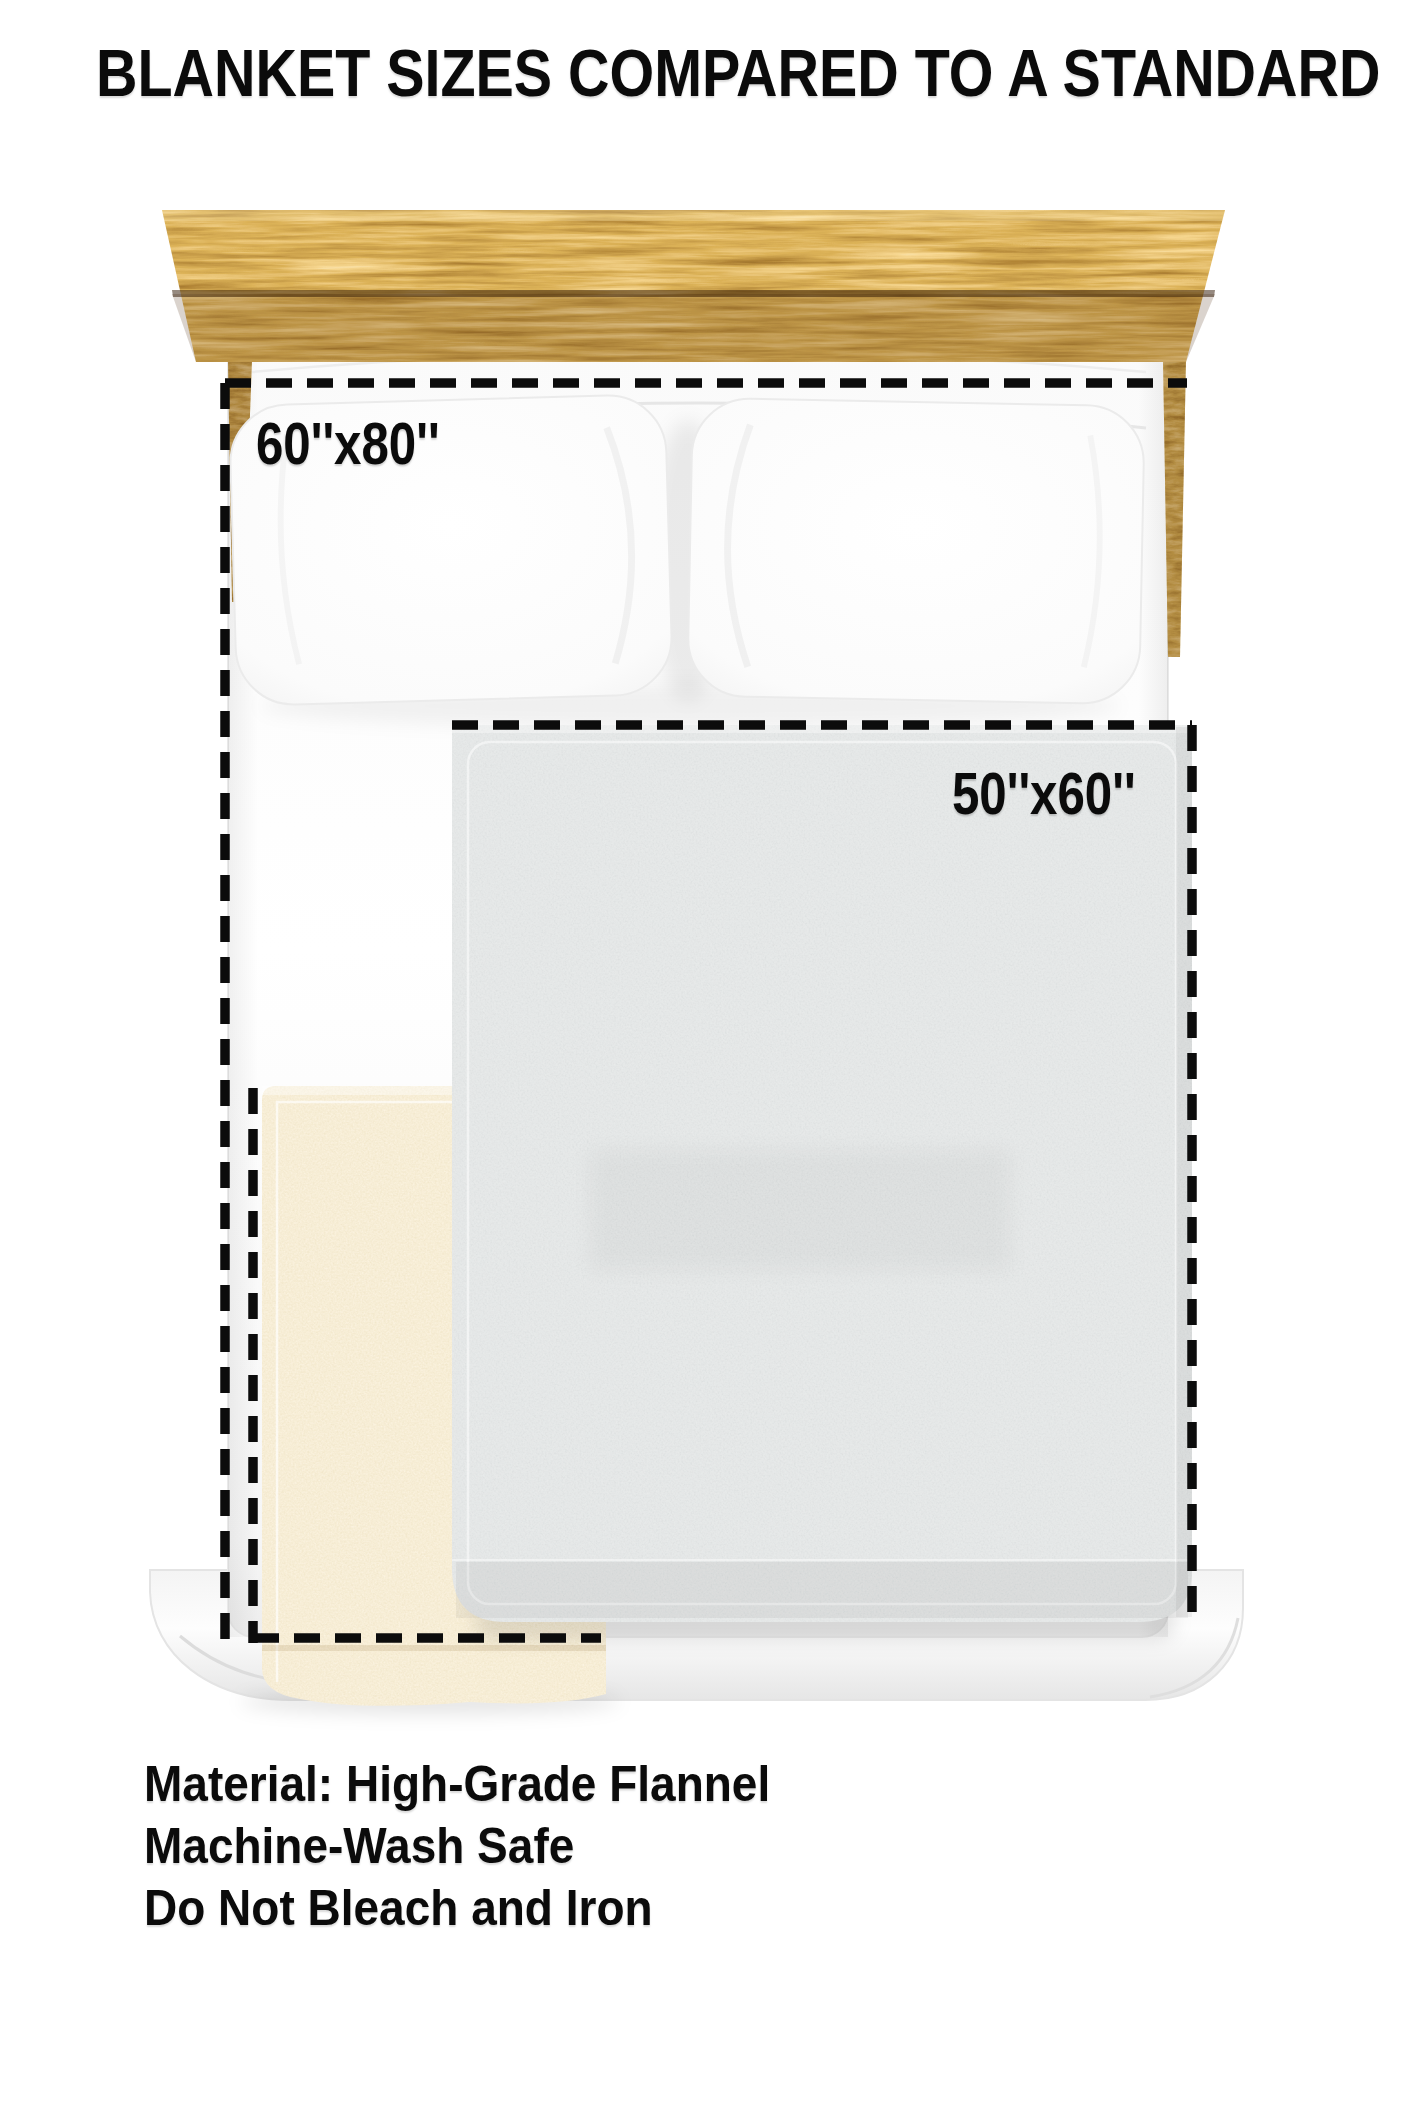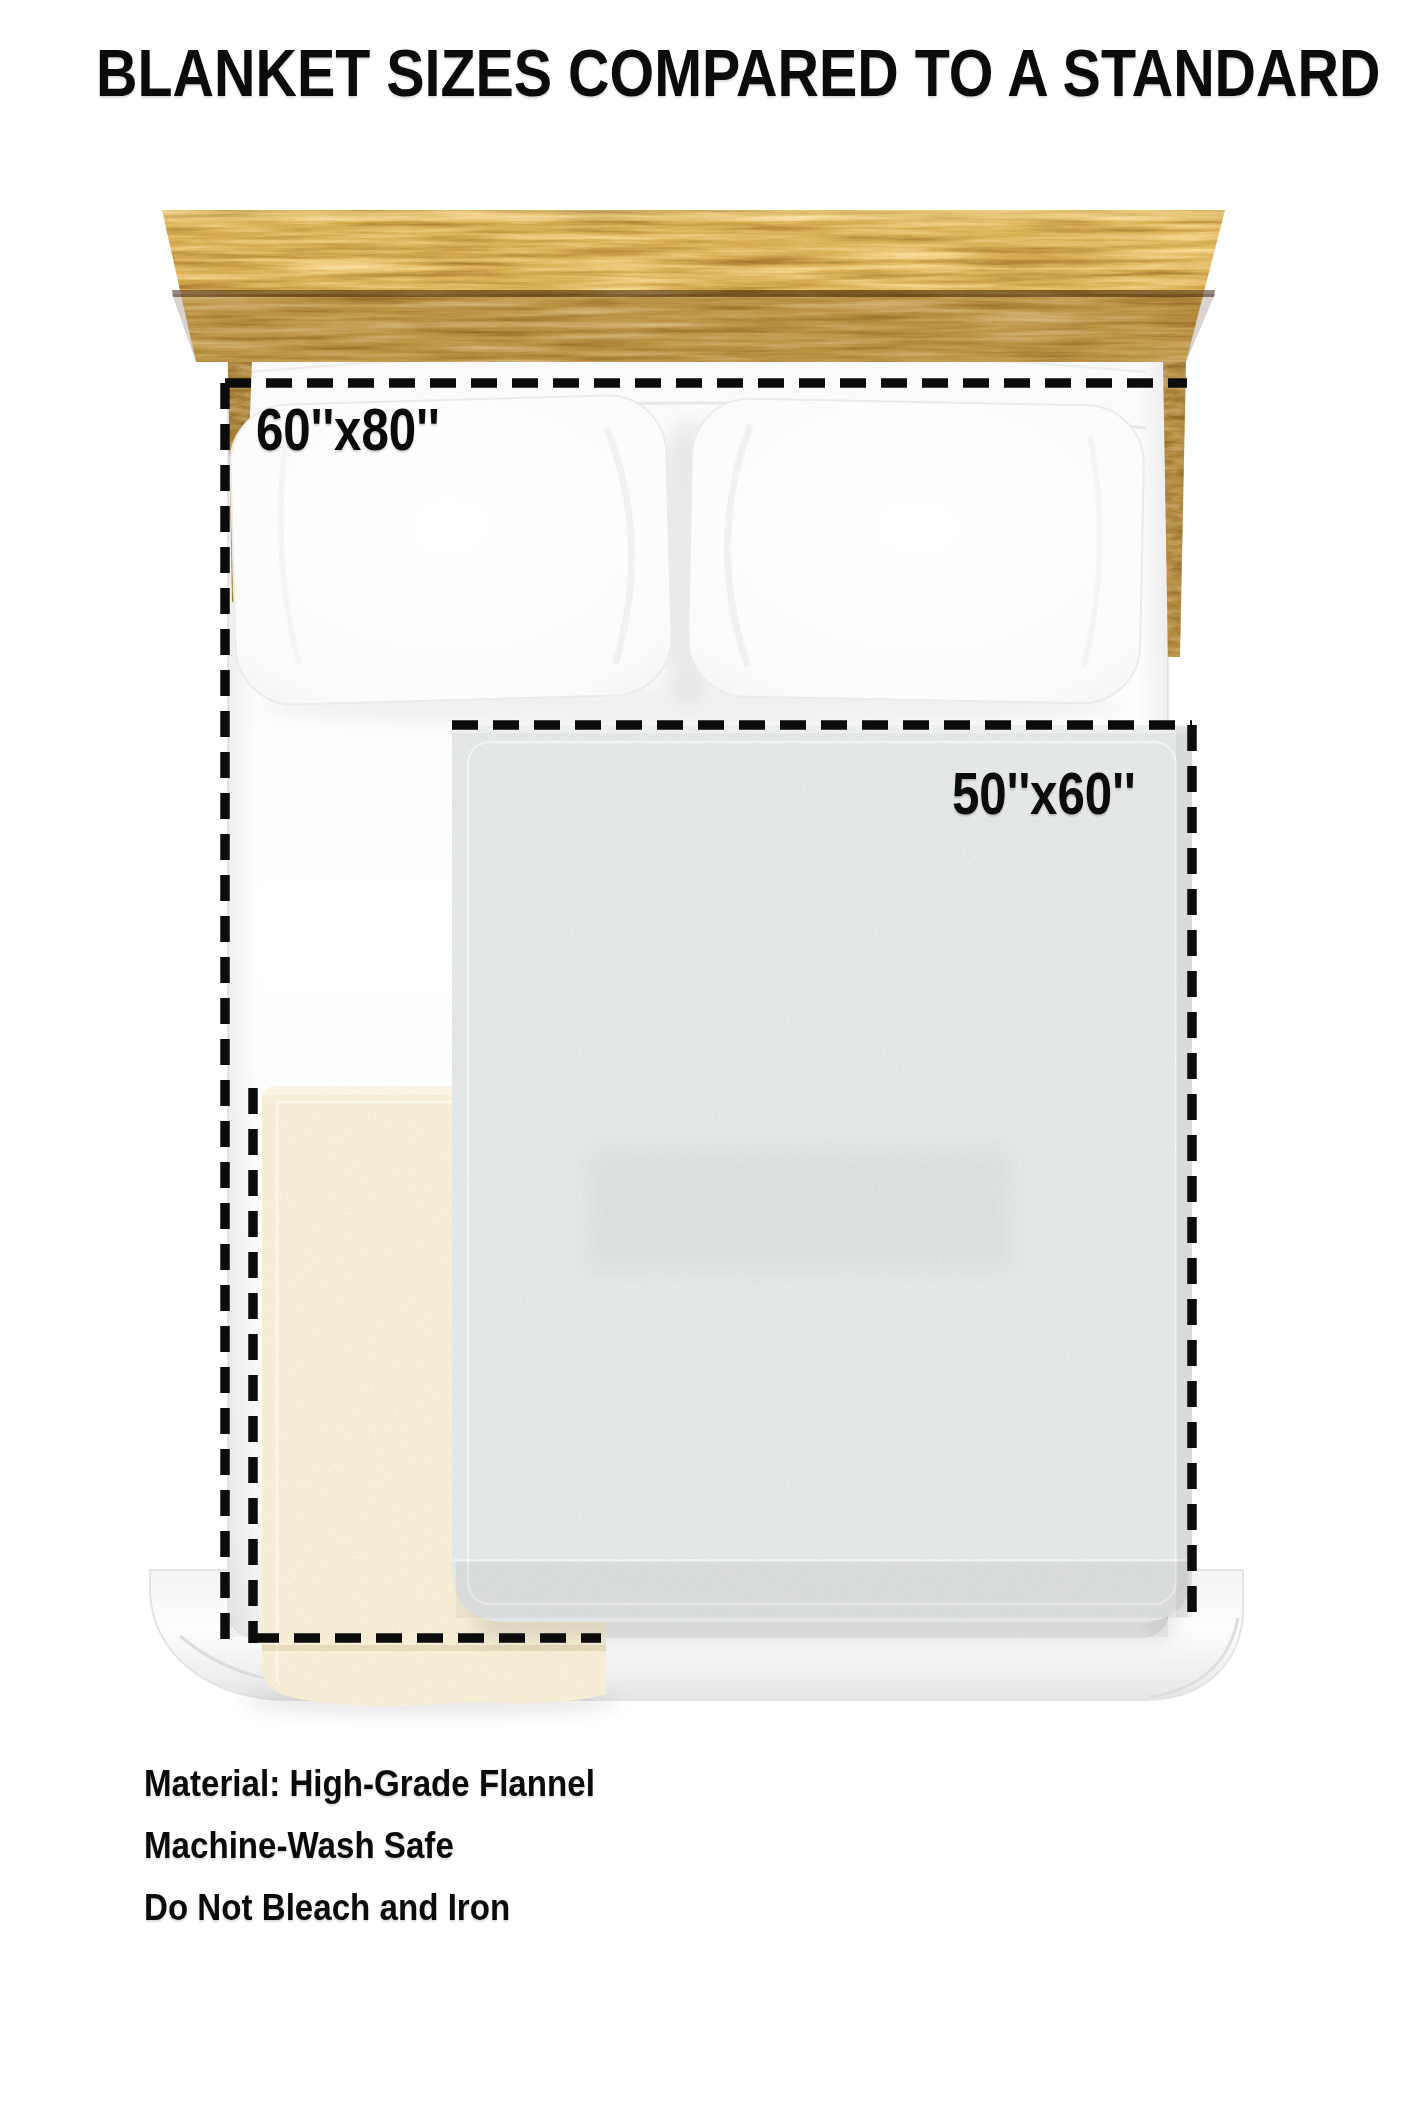--- a/index.html
+++ b/index.html
@@ -13,26 +13,26 @@
     position:absolute; left:0; top:28px; width:1408px; text-align:center;
     font-weight:bold; font-size:66px; line-height:90px; letter-spacing:0px;
     color:var(--text,#0b0b0b); text-shadow:0 2px 2px rgba(0,0,0,0.15);
   }
   .title .cond{display:inline-block; transform:scaleX(0.87); transform-origin:50% 50%; white-space:nowrap;}
   .size-label{
     position:absolute; font-weight:bold; font-size:60px; line-height:1;
     color:var(--text,#0b0b0b); text-shadow:0 2px 2px rgba(0,0,0,0.18); white-space:nowrap;
   }
   .size-label .cond{display:inline-block; transform:scaleX(0.82); transform-origin:0 0; white-space:nowrap;}
-  #label-60x80{left:256px; top:400px;}
+  #label-60x80{left:256px; top:414px;}
   #label-50x60{left:952px; top:764px;}
   #label-30x40{left:268px; top:1570px;}
   .care{
     position:absolute; left:144px; top:1753px;
-    font-weight:bold; font-size:36px; line-height:62px;
+    font-weight:bold; font-size:50px; line-height:62px;
     color:var(--text,#0b0b0b); text-shadow:0 2px 2px rgba(0,0,0,0.15);
   }
   .care .line{display:block;}
   .care .cond{display:inline-block; transform:scaleX(0.92); transform-origin:0 50%; white-space:nowrap;}
 </style>
 </head>
 <body>
 
 <div class="canvas">
 

